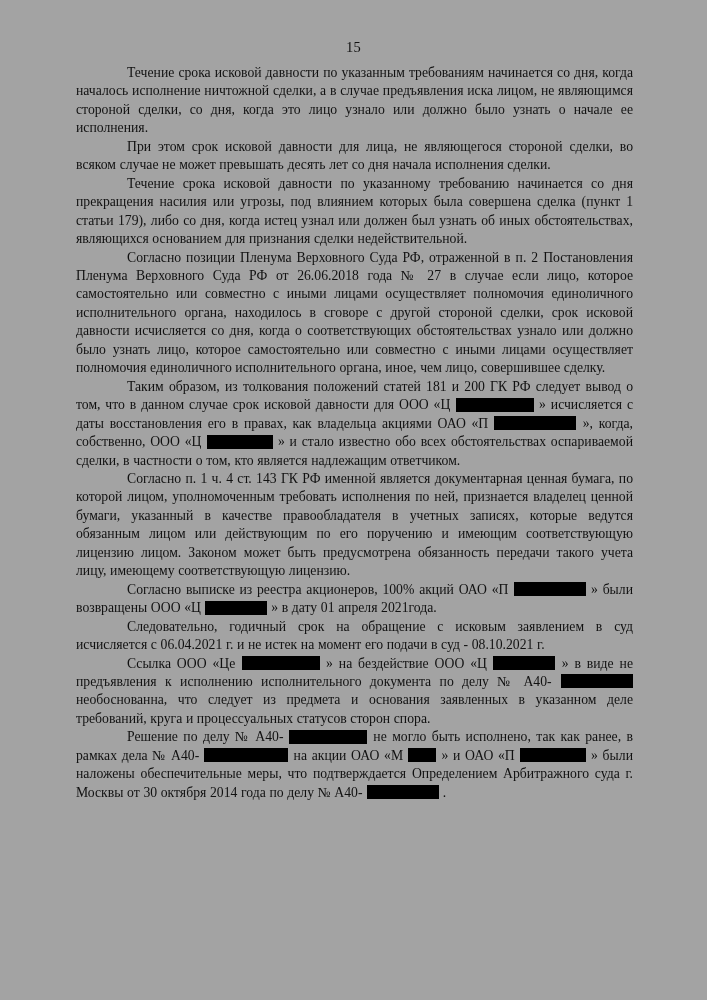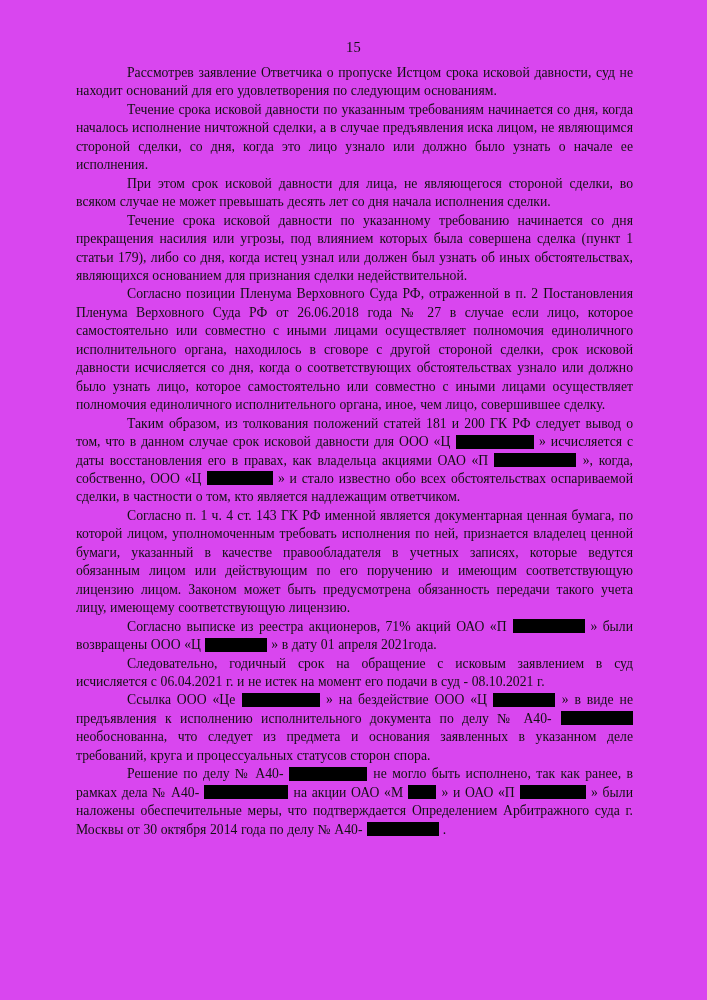--- a/index.html
+++ b/index.html
@@ -14,21 +14,21 @@
     overflow: hidden;
     font-family: "Liberation Serif", "DejaVu Serif", serif;
     color: #111111;
     -webkit-font-smoothing: antialiased;
   }
 
   #page {
     position: relative;
     width: 707px;
     height: 1000px;
-    background: #d946ef;
+    background: #a3a3a3;
   }
 
   
   .page-number {
     position: absolute;
     top: 40px;
     left: 0;
     width: 707px;
     text-align: center;
     font-size: 14.5px;
@@ -68,26 +68,25 @@
   .redact.tall { height: 14px; vertical-align: -2.5px; }
 </style>
 </head>
 <body>
 
 <div id="page">
 
   <div class="page-number">15</div>
 
   <div class="body-text" id="body-text">
-      <p class="para" id="p1"><span>Рассмотрев заявление Ответчика о пропуске Истцом срока исковой  давности, суд не находит оснований для его удовлетворения по следующим основаниям. </span></p>
       <p class="para" id="p3"><span>Течение срока исковой давности по указанным требованиям начинается со дня, когда началось исполнение ничтожной сделки, а в случае предъявления иска лицом, не являющимся стороной сделки, со дня, когда это лицо узнало или должно было узнать о начале ее исполнения. </span></p>
       <p class="para" id="p4"><span>При этом срок исковой давности для лица, не являющегося стороной сделки, во всяком случае не может превышать десять лет со дня начала исполнения сделки. </span></p>
       <p class="para" id="p6"><span>Течение срока исковой давности по указанному требованию начинается со дня прекращения насилия или угрозы, под влиянием которых была совершена сделка (пункт 1 статьи 179), либо со дня, когда истец узнал или должен был узнать об иных обстоятельствах, являющихся основанием для признания сделки недействительной. </span></p>
       <p class="para" id="p7"><span>Согласно позиции Пленума Верховного Суда РФ, отраженной в п. 2 Постановления Пленума Верховного Суда РФ от 26.06.2018 года № 27 в случае если лицо, которое самостоятельно или совместно с иными лицами осуществляет полномочия единоличного исполнительного органа, находилось в сговоре с другой стороной сделки, срок исковой давности исчисляется со дня, когда о соответствующих обстоятельствах узнало или должно было узнать лицо, которое самостоятельно или совместно с иными лицами осуществляет полномочия единоличного исполнительного органа, иное, чем лицо, совершившее сделку. </span></p>
       <p class="para" id="p8"><span>Таким образом, из толкования положений статей 181 и 200 ГК РФ следует вывод о том, что в данном случае срок исковой давности для ООО «Ц </span><span class="redact tall" style="width: 78px;"></span> <span>» исчисляется с даты восстановления его в правах, как владельца акциями ОАО «П </span><span class="redact tall" style="width: 82px;"></span> <span>», когда, собственно, ООО «Ц </span><span class="redact tall" style="width: 66px;"></span> <span>» и стало известно обо всех обстоятельствах оспариваемой сделки, в частности о том, кто является надлежащим ответчиком. </span></p>
       <p class="para" id="p9"><span>Согласно п. 1 ч. 4 ст. 143 ГК РФ именной является документарная  ценная бумага, по которой лицом, уполномоченным требовать исполнения по ней, признается владелец ценной бумаги, указанный в качестве правообладателя в учетных записях, которые ведутся обязанным лицом или действующим по его поручению и имеющим соответствующую лицензию лицом. Законом может быть предусмотрена обязанность передачи такого учета лицу, имеющему соответствующую лицензию. </span></p>
-      <p class="para" id="p11"><span>Согласно выписке из реестра акционеров, 71% акций ОАО «П </span><span class="redact tall" style="width: 72px;"></span> <span>» были возвращены ООО «Ц </span><span class="redact tall" style="width: 62px;"></span> <span>» в дату 01 апреля 2021года. </span></p>
+      <p class="para" id="p11"><span>Согласно выписке из реестра акционеров, 100% акций ОАО «П </span><span class="redact tall" style="width: 72px;"></span> <span>» были возвращены ООО «Ц </span><span class="redact tall" style="width: 62px;"></span> <span>» в дату 01 апреля 2021года. </span></p>
       <p class="para" id="p12"><span>Следовательно, годичный срок на обращение с исковым заявлением в суд исчисляется с 06.04.2021 г. и не истек на момент его подачи в суд - 08.10.2021 г. </span></p>
       <p class="para" id="p13"><span>Ссылка ООО «Це </span><span class="redact tall" style="width: 78px;"></span> <span>» на бездействие ООО «Ц </span><span class="redact tall" style="width: 62px;"></span> <span>» в виде не предъявления к исполнению исполнительного документа по делу № А40- </span><span class="redact tall" style="width: 72px;"></span> <span>необоснованна, что следует из предмета и основания заявленных в указанном деле требований, круга и процессуальных статусов сторон спора. </span></p>
       <p class="para" id="p14"><span>Решение по делу № А40- </span><span class="redact tall" style="width: 78px;"></span> <span>не могло быть исполнено, так как ранее, в рамках дела № А40- </span><span class="redact tall" style="width: 84px;"></span> <span>на акции ОАО «М </span><span class="redact tall" style="width: 28px;"></span> <span>» и ОАО «П </span><span class="redact tall" style="width: 66px;"></span> <span>» были наложены обеспечительные меры, что подтверждается Определением Арбитражного суда г. Москвы от 30 октября 2014 года по делу № А40- </span><span class="redact tall" style="width: 72px;"></span> <span>. </span></p>
     </div>
 
 </div>
 
 </body></html>

